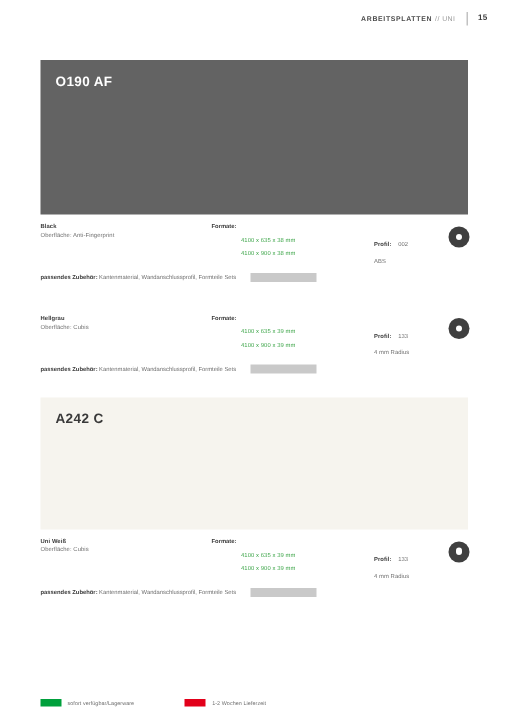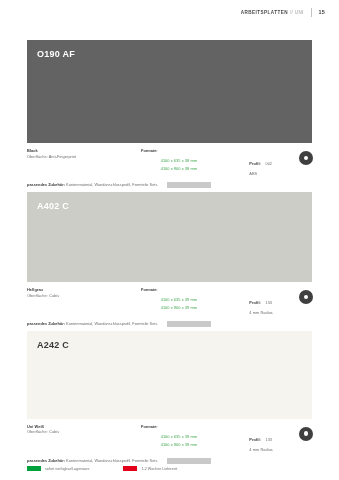--- a/index.html
+++ b/index.html
@@ -59,21 +59,21 @@
     position: absolute;
     left: 27px;
     right: 27px;
     top: 40px;
     bottom: 0;
   }
 
   
   .product {
     position: relative;
-    margin-bottom: 0;
+    margin-bottom: 12px;
   }
   .swatch {
     position: relative;
     width: 100%;
     box-sizing: border-box;
     padding: 10px 0 0 10px;
   }
   .swatch-code {
     font-size: 9px;
     font-weight: 700;
@@ -239,23 +239,20 @@
       </div>
       <div class="accessories">
         <span class="acc-label">passendes Zubehör:</span>
         <span class="acc-value">Kantenmaterial, Wandanschlussprofil, Formteile Sets</span>
         <span class="acc-chip"></span>
       </div>
     </div>
   </div>
 
   <div class="product">
-    <div class="swatch" style="background:#cbcdc6;height:90px;">
-      <div class="swatch-code" style="color:#ffffff;">A402 C</div>
-    </div>
     <div class="spec">
       <div class="info-dot"></div>
       <div class="spec-grid">
         <div class="col-name">
           <div class="lbl row-line">Hellgrau</div>
           <div class="val row-line">Oberfläche: Cubis</div>
         </div>
         <div class="col-format">
           <div class="format-row">
             <span class="format-label">Formate:</span>

